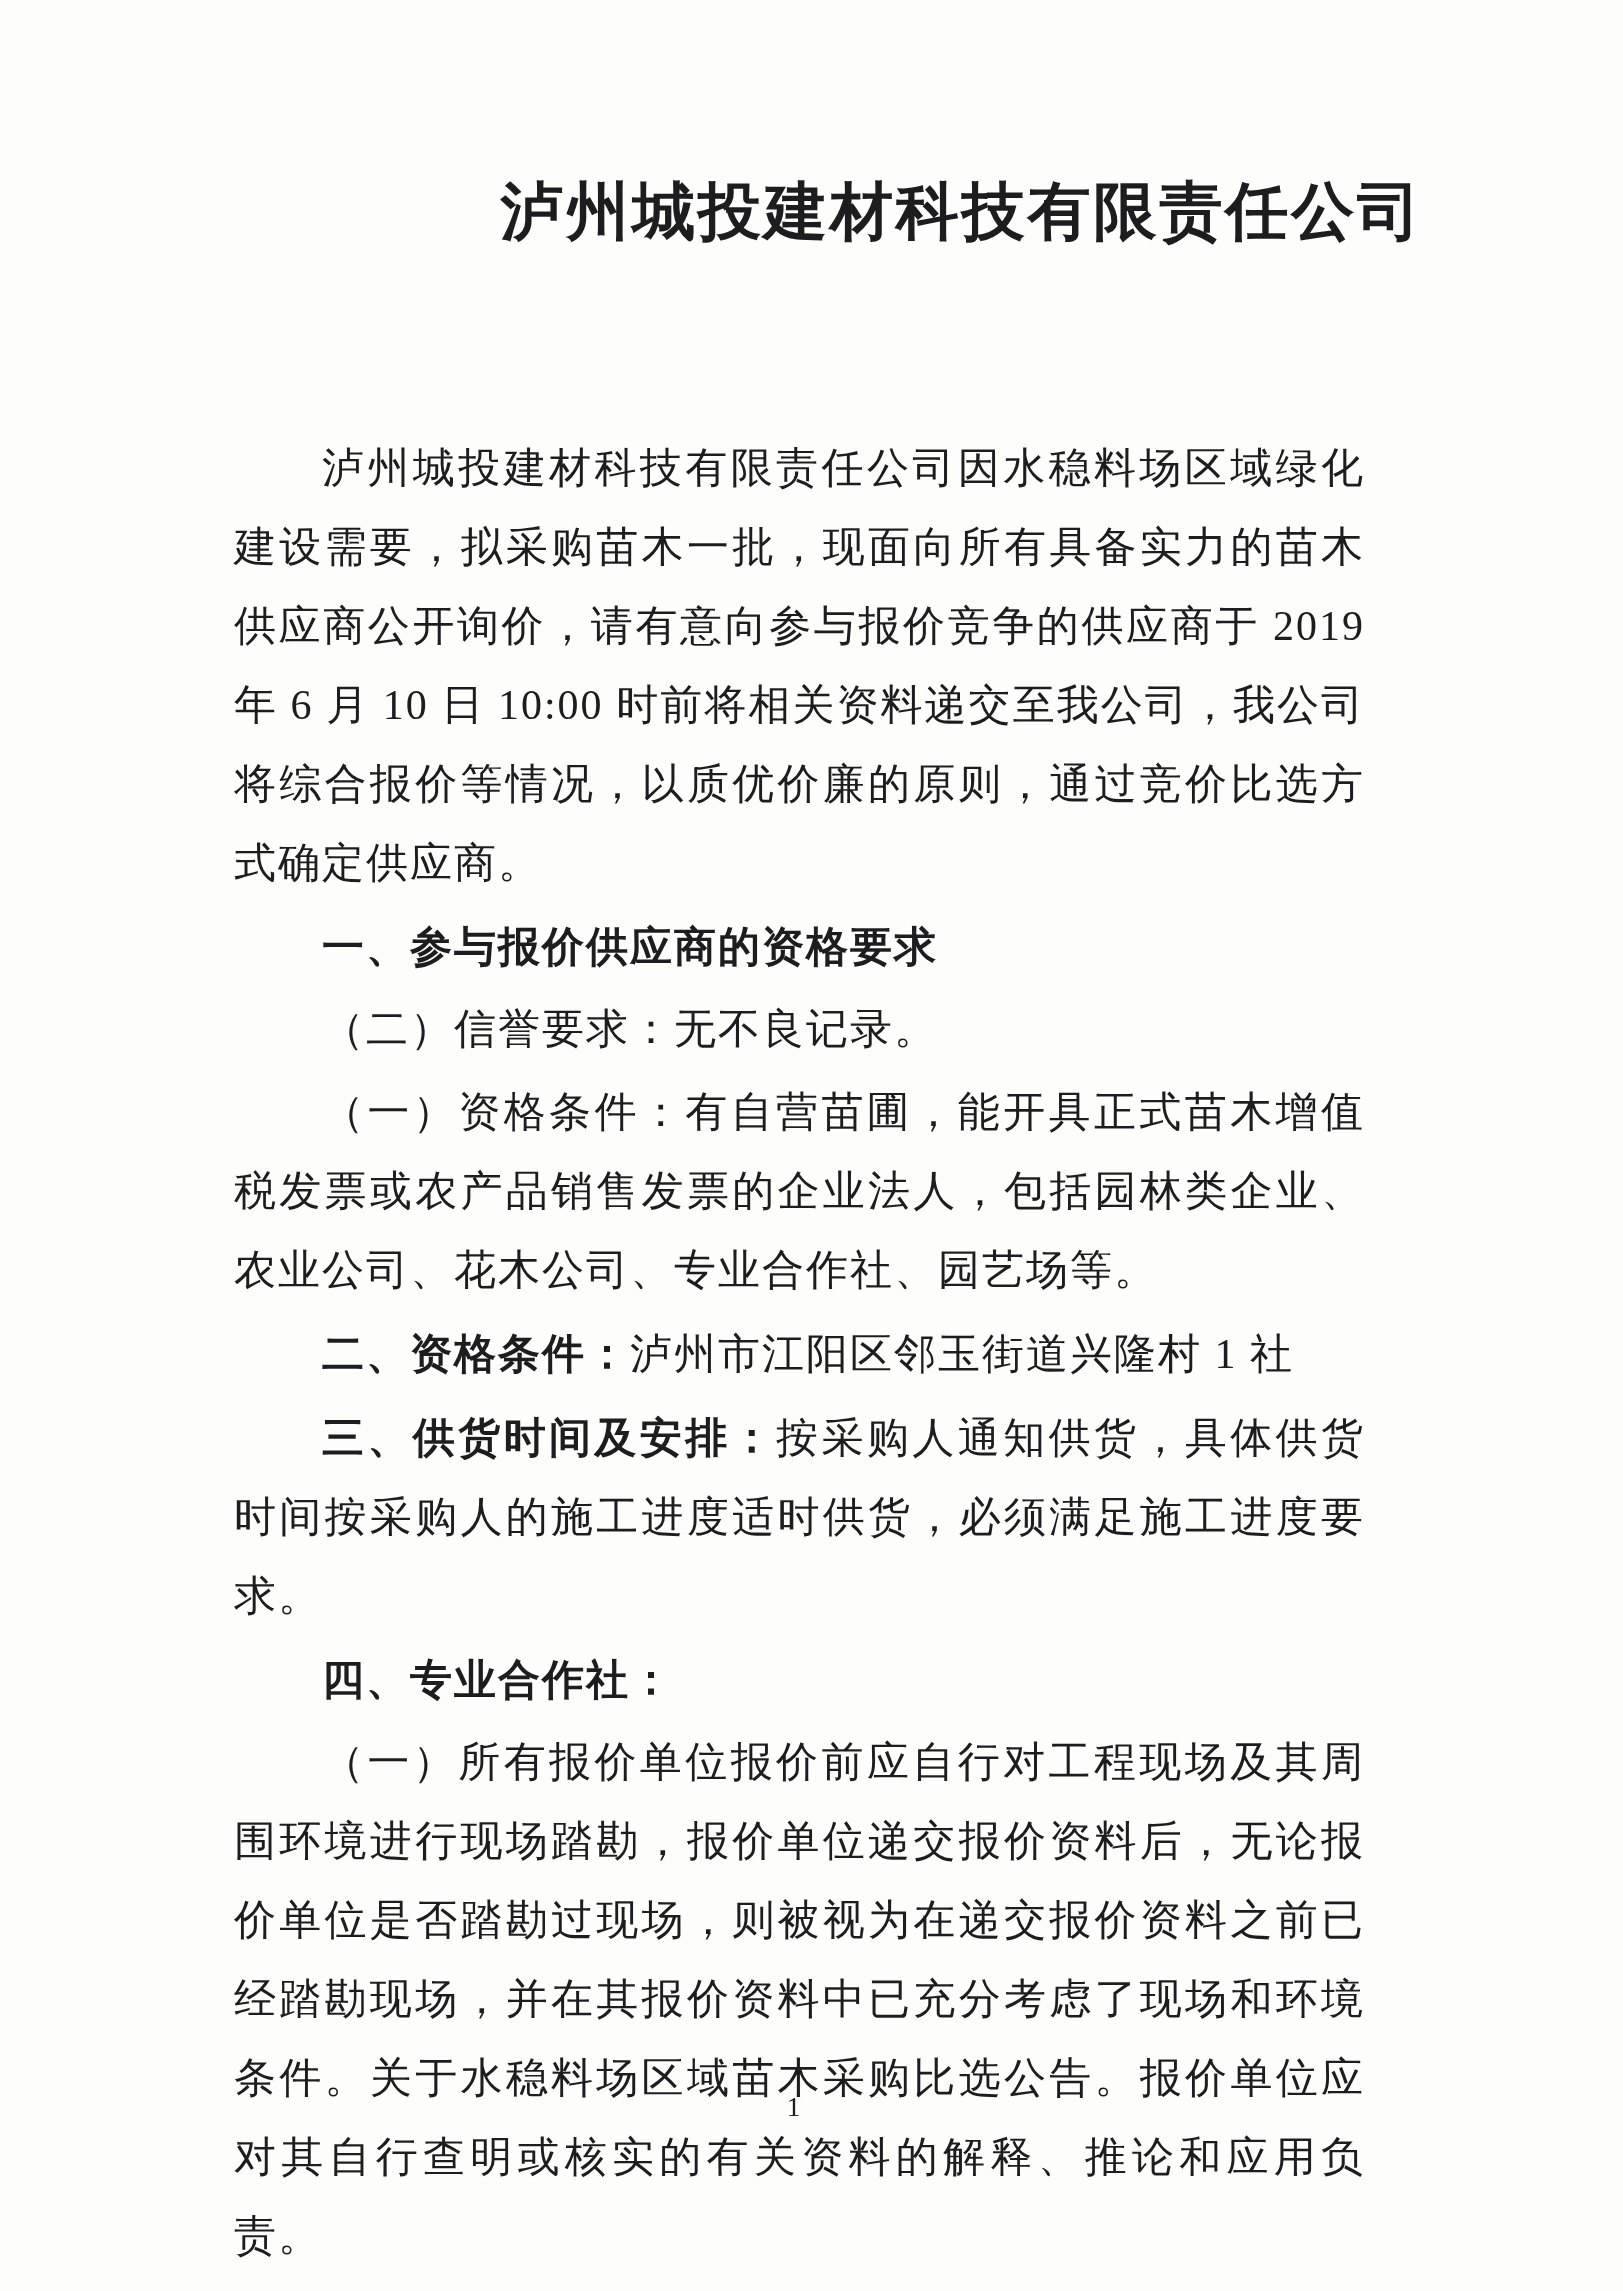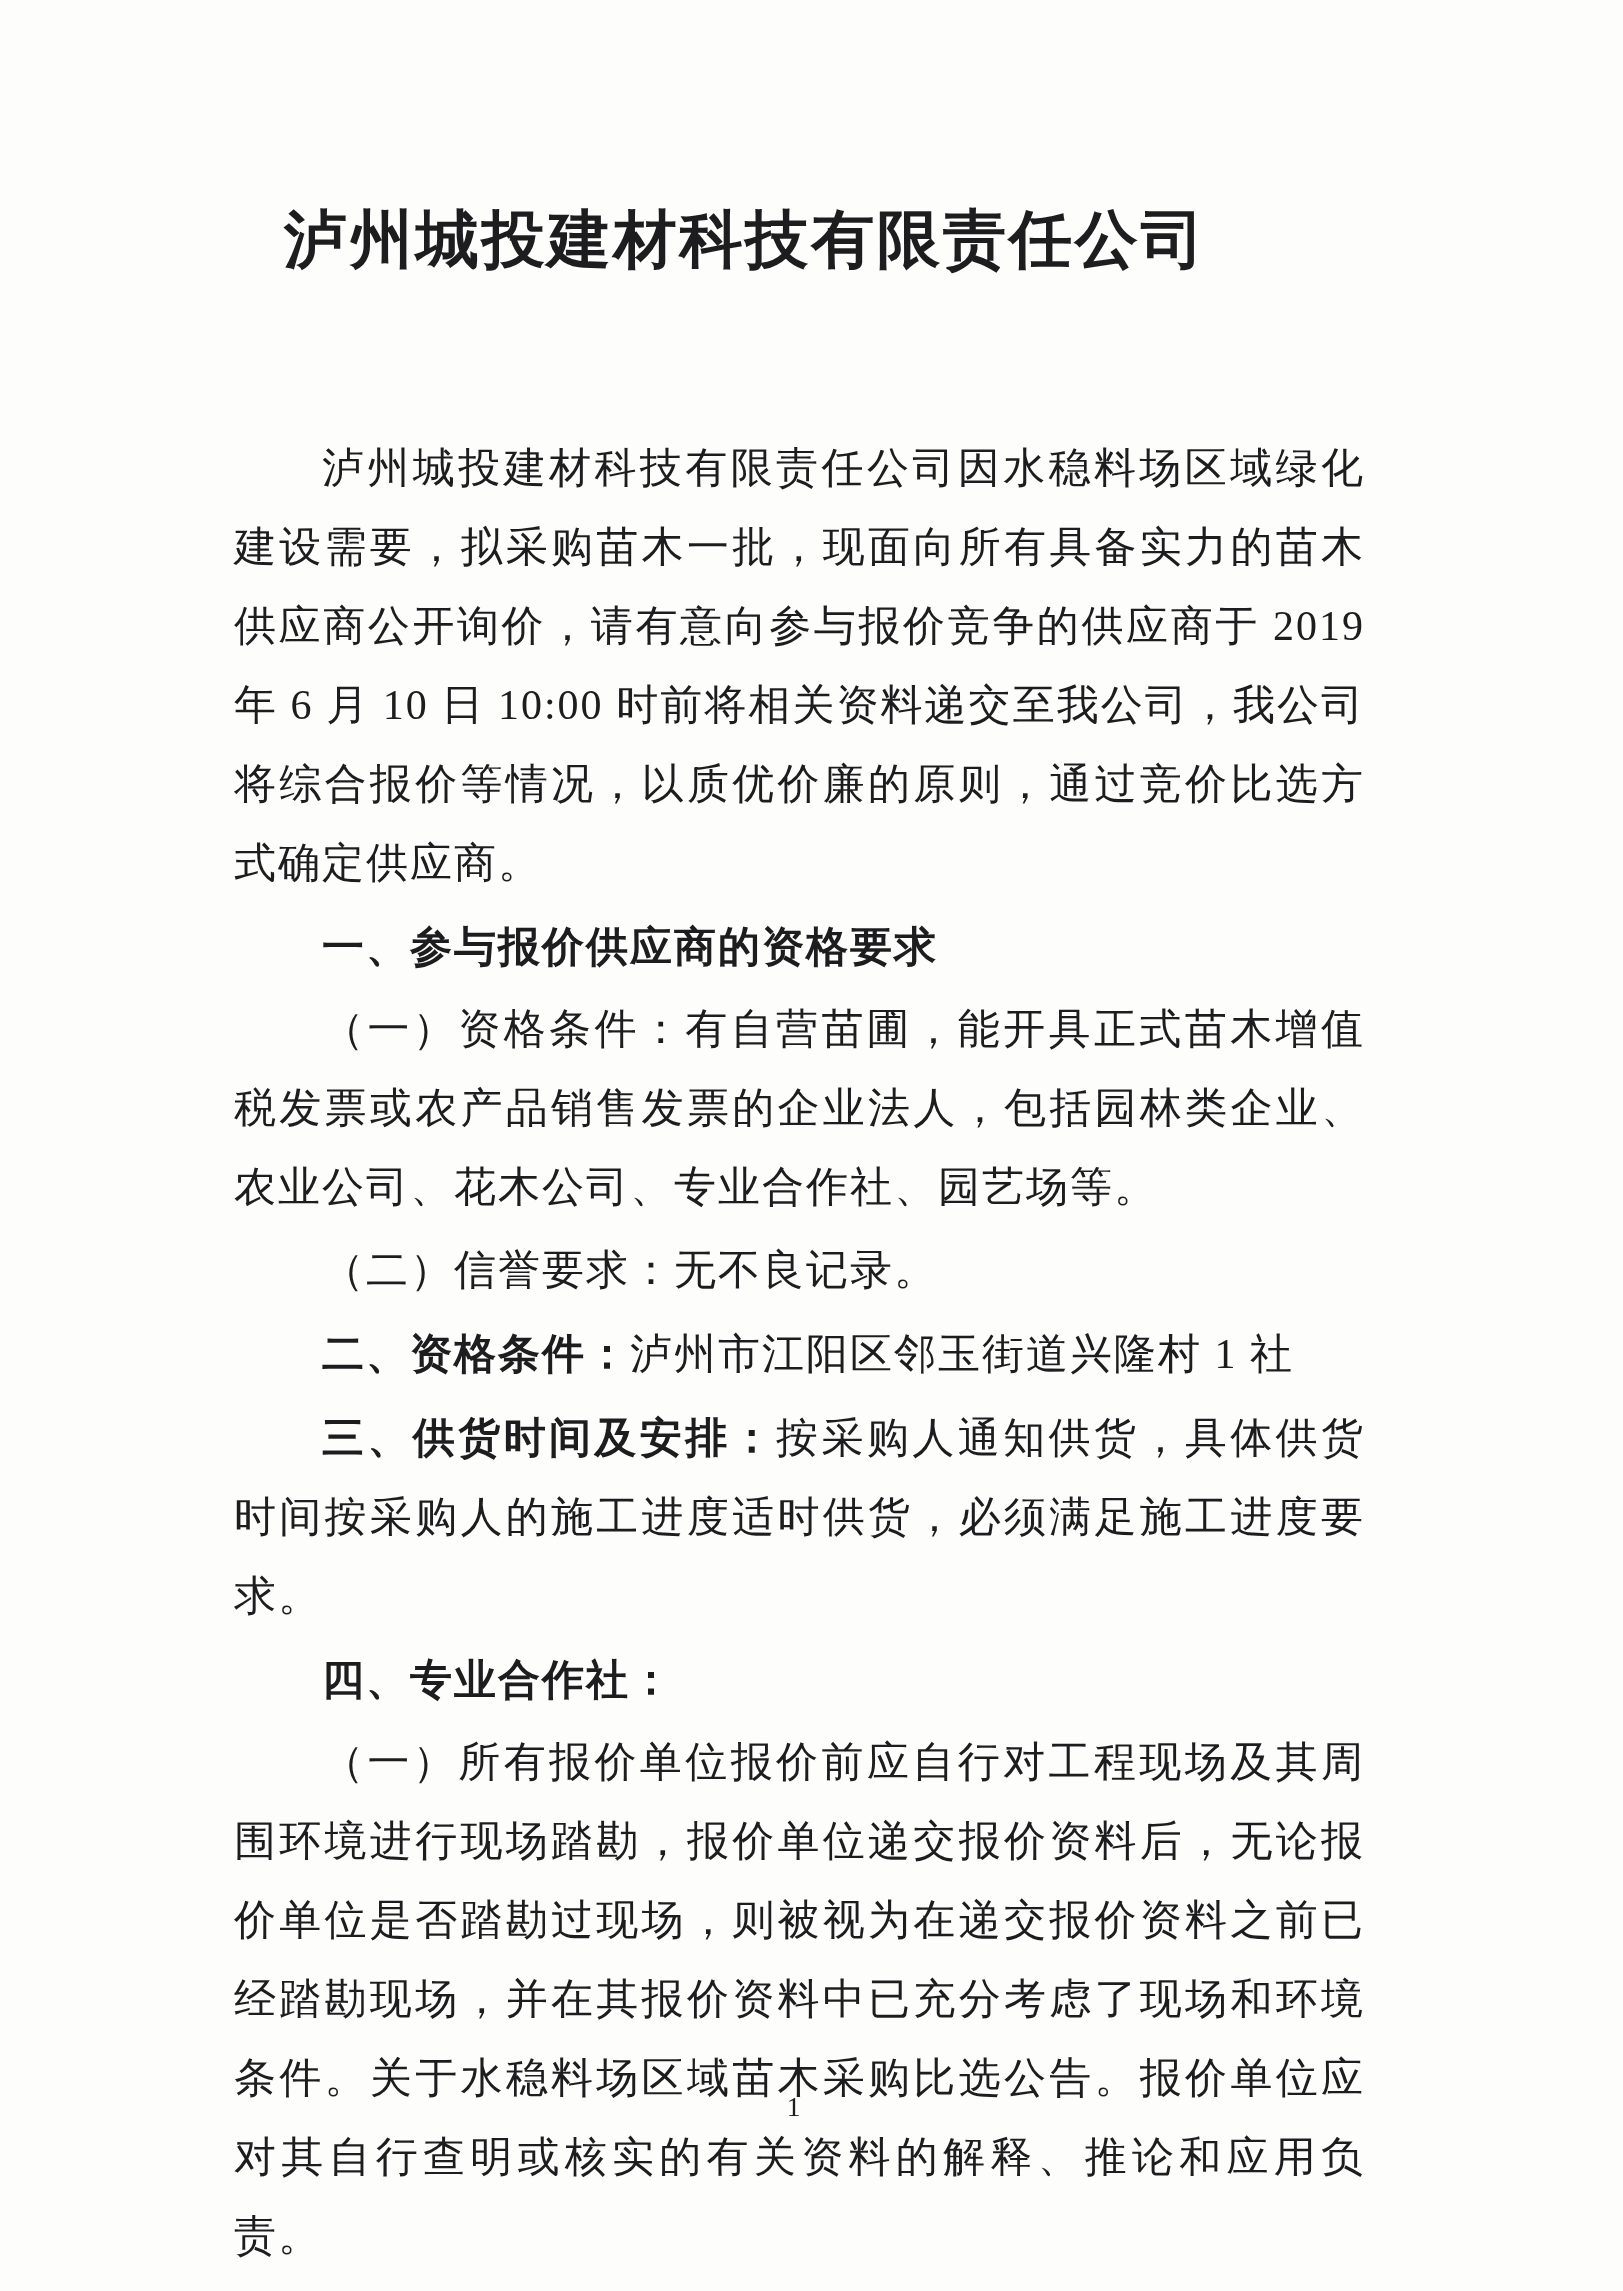--- a/index.html
+++ b/index.html
@@ -10,24 +10,24 @@
   .page {
     position: relative;
     width: 1623px;
     height: 2292px;
     background: #fdfdfc;
     color: #1d1d1f;
     overflow: hidden;
   }
   .title-block {
     position: absolute;
-    top: 200px;
+    top: 172px;
     left: 284px;           
     width: 1139px;
-    text-align: left;
+    text-align: right;
     font-family: "Liberation Serif", "DejaVu Serif", serif;
     font-weight: 700;
     font-size: 63px;
     line-height: 80px;
     letter-spacing: 2.9px;
     white-space: nowrap;
   }
   .body-block {
     position: absolute;
     top: 425px;
@@ -68,23 +68,23 @@
   <div class="title-block">
     <div>泸州城投建材科技有限责任公司</div>
   </div>
 
   <div class="body-block">
 
     <p>泸州城投建材科技有限责任公司因水稳料场区域绿化建设需要，拟采购苗木一批，现面向所有具备实力的苗木供应商公开询价，请有意向参与报价竞争的供应商于 2019 年 6 月 10 日 10:00 时前将相关资料递交至我公司，我公司将综合报价等情况，以质优价廉的原则，通过竞价比选方式确定供应商。</p>
 
     <p class="heading">一、参与报价供应商的资格要求</p>
 
+    <p>（二）信誉要求：无不良记录。</p>
+
     <p>（一）资格条件：有自营苗圃，能开具正式苗木增值税发票或农产品销售发票的企业法人，包括园林类企业、农业公司、花木公司、专业合作社、园艺场等。</p>
-
-    <p>（二）信誉要求：无不良记录。</p>
 
     <p><span class="label">二、资格条件：</span><span>泸州市江阳区邻玉街道兴隆村 1 社</span></p>
 
     <p><span class="label">三、供货时间及安排：</span><span>按采购人通知供货，具体供货时间按采购人的施工进度适时供货，必须满足施工进度要求。</span></p>
 
     <p class="heading">四、专业合作社：</p>
 
     <p>（一）所有报价单位报价前应自行对工程现场及其周围环境进行现场踏勘，报价单位递交报价资料后，无论报价单位是否踏勘过现场，则被视为在递交报价资料之前已经踏勘现场，并在其报价资料中已充分考虑了现场和环境条件。关于水稳料场区域苗木采购比选公告。报价单位应对其自行查明或核实的有关资料的解释、推论和应用负责。</p>
 
   </div>

